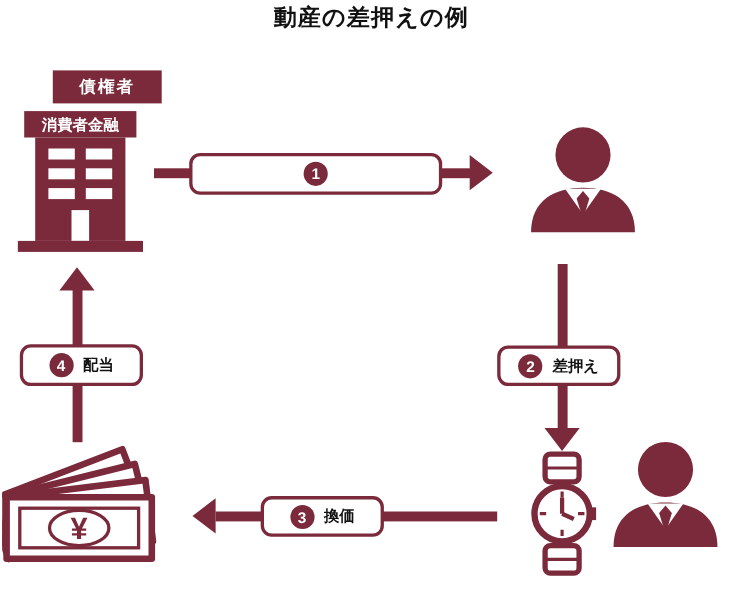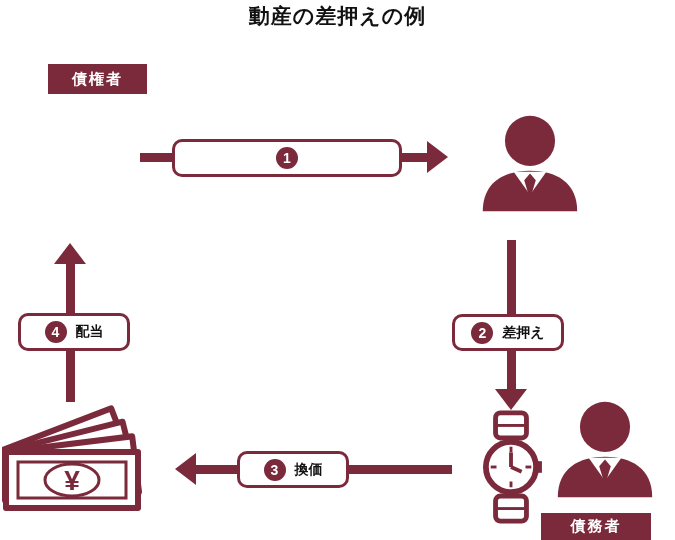--- a/index.html
+++ b/index.html
@@ -57,22 +57,36 @@
   svg{display:block;width:100%;height:100%;}
 </style>
 </head>
 <body>
 
 <div class="canvas">
 
   <div class="title">動産の差押えの例</div>
 
   <div class="actor-label" style="left:14px;top:64px;width:99px;height:30px;margin-left:34px;">債権者</div>
-  <div class="actor-label" style="left:541px;top:513px;width:110px;height:27px;">債務者</div>
 
+  <div class="icon" style="left:16px;top:101px;width:114px;height:128px;">
+    <svg viewBox="0 0 114 128" aria-hidden="true">
+      <rect x="6" y="0" width="102" height="24" fill="#7b2a3b"></rect>
+      <text x="57" y="17" fill="#ffffff" font-size="14" font-weight="bold" text-anchor="middle">消費者金融</text>
+      <rect x="16" y="24" width="82" height="94" fill="#7b2a3b"></rect>
+      <rect x="28" y="34" width="24" height="10" fill="#ffffff"></rect>
+      <rect x="62" y="34" width="24" height="10" fill="#ffffff"></rect>
+      <rect x="28" y="52" width="24" height="10" fill="#ffffff"></rect>
+      <rect x="62" y="52" width="24" height="10" fill="#ffffff"></rect>
+      <rect x="28" y="70" width="24" height="10" fill="#ffffff"></rect>
+      <rect x="62" y="70" width="24" height="10" fill="#ffffff"></rect>
+      <rect x="49" y="90" width="16" height="28" fill="#ffffff"></rect>
+      <rect x="0" y="118" width="114" height="10" fill="#7b2a3b"></rect>
+    </svg>
+  </div>
 
   <div class="icon" style="left:477px;top:98px;width:106px;height:130px;">
     <svg viewBox="0 0 110 100" aria-hidden="true">
       <circle cx="55" cy="27" r="26" fill="#7b2a3b"></circle>
       <path d="M6,100 C6,70 28,58 55,58 C82,58 104,70 104,100 Z" fill="#7b2a3b"></path>
       <polygon points="38,59 72,59 55,83" fill="#ffffff"></polygon>
       <polygon points="55,61 61,68 55,88 49,68" fill="#7b2a3b"></polygon>
     </svg>
   </div>
 

